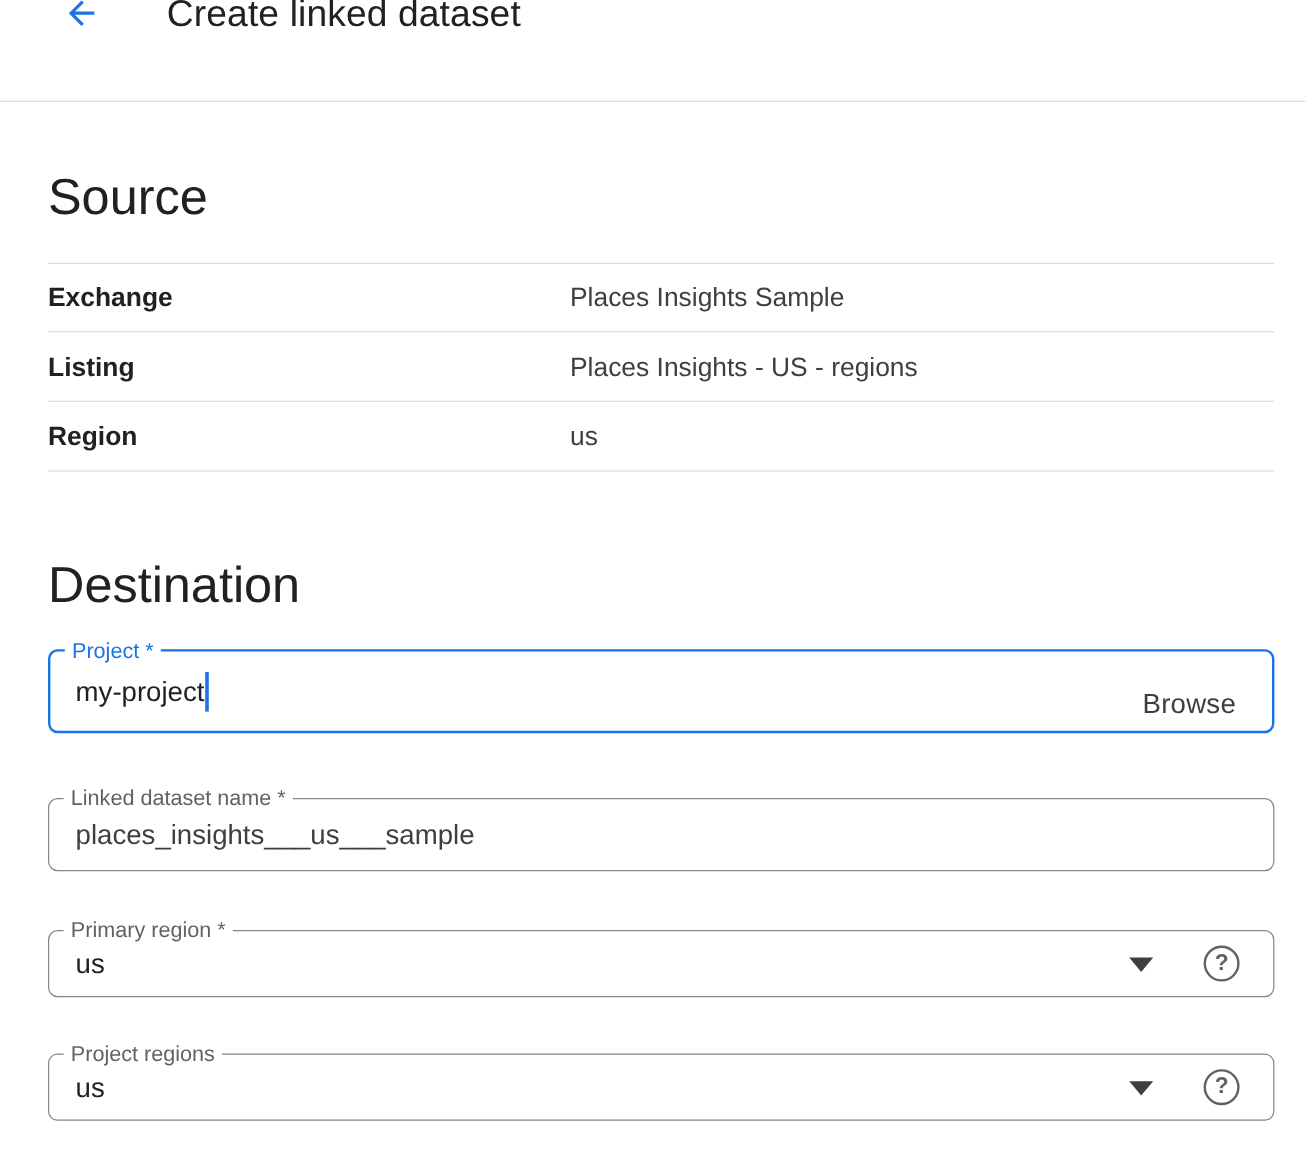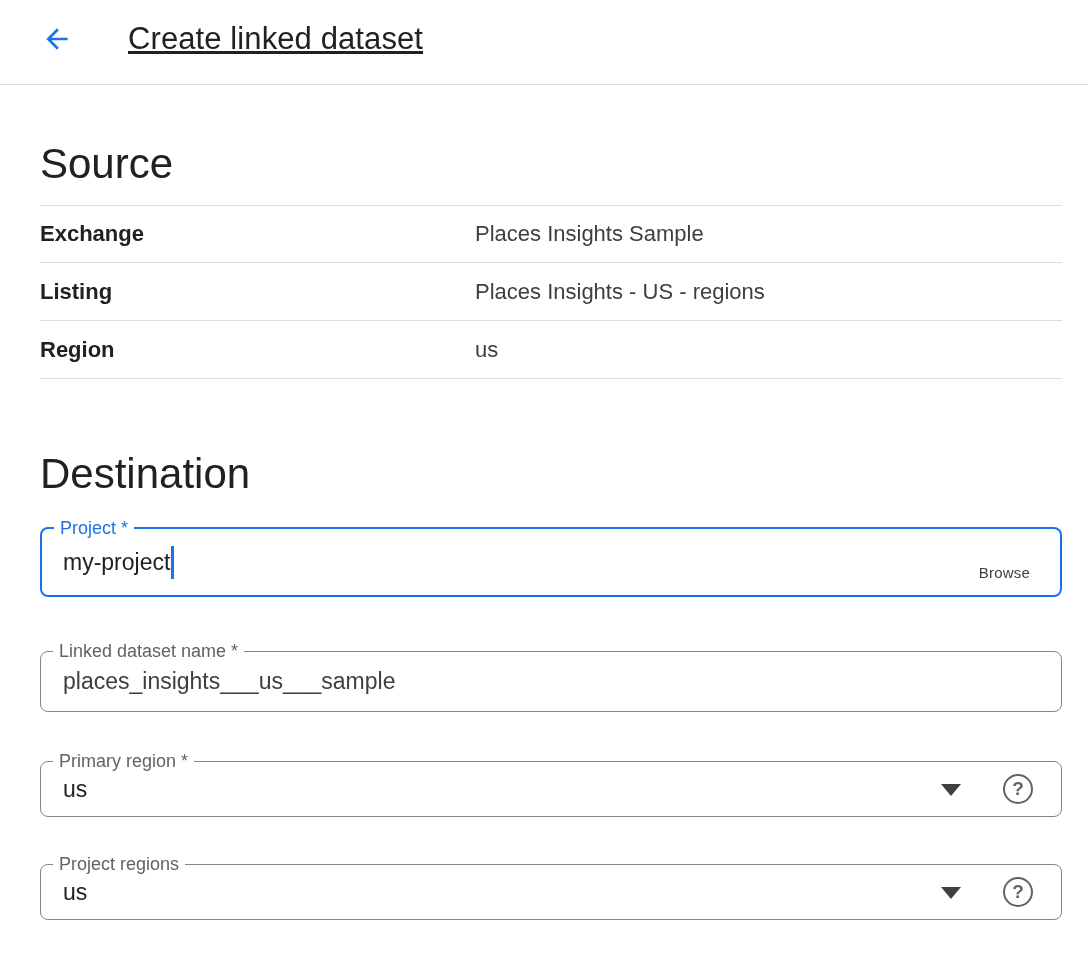--- a/index.html
+++ b/index.html
@@ -8,24 +8,22 @@
     background: #ffffff;
     font-family: "Liberation Sans", "DejaVu Sans", sans-serif;
     color: #202124;
     overflow: hidden;
   }
 
   
   .header {
     height: 85px;
     display: flex;
-    align-items: center;
     border-bottom: 1px solid #dadce0;
-    padding-left: 40px;
-    text-decoration: underline;
+    padding-left: 51px;
   }
   .back-btn {
     width: 34px; height: 34px;
     display: flex; align-items: center; justify-content: center;
     cursor: pointer;
     background: none; border: none;
     margin-top: -6px;
   }
   .page-title {
     font-size: 31px;
@@ -43,21 +41,21 @@
     font-size: 42px;
     line-height: 46px;
     font-weight: 400;
     color: #202124;
     letter-spacing: 0;
   }
   .heading-source { margin-top: 56px; }
   .heading-destination { margin-top: 72px; }
 
   
-  .kv-table { margin-top: 18px; }
+  .kv-table { margin-top: 32px; }
   .kv-row {
     display: flex;
     align-items: center;
     height: 58px;
     border-bottom: 1px solid #dadce0;
   }
   .kv-row:first-child { border-top: 1px solid #dadce0; }
   .kv-label {
     width: 435px;
     flex: 0 0 435px;
@@ -106,21 +104,21 @@
   .text-caret {
     display: inline-block;
     width: 3px;
     height: 33px;
     background: #1a73e8;
     margin-left: 1px;
     vertical-align: middle;
   }
   .flex-spacer { flex: 1; }
   .browse-btn {
-    font-size: 15px;
+    font-size: 23px;
     color: #3c4043;
     background: none;
     border: none;
     cursor: pointer;
     font-family: inherit;
     letter-spacing: 0.2px;
     margin-top: 20px;
   }
 
   .field-linked {

